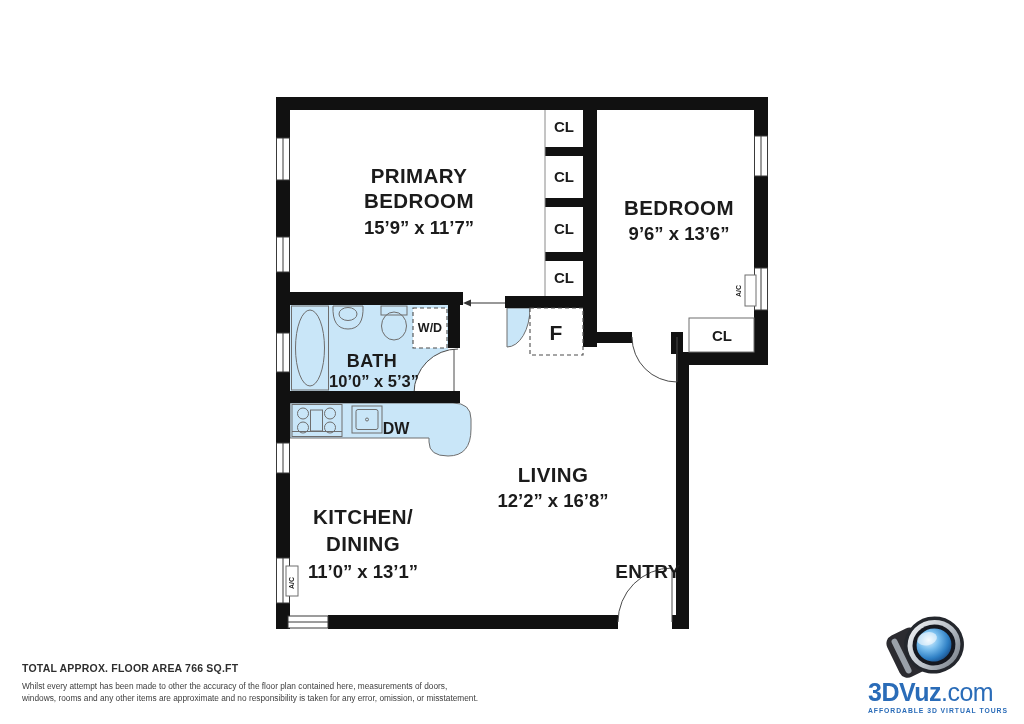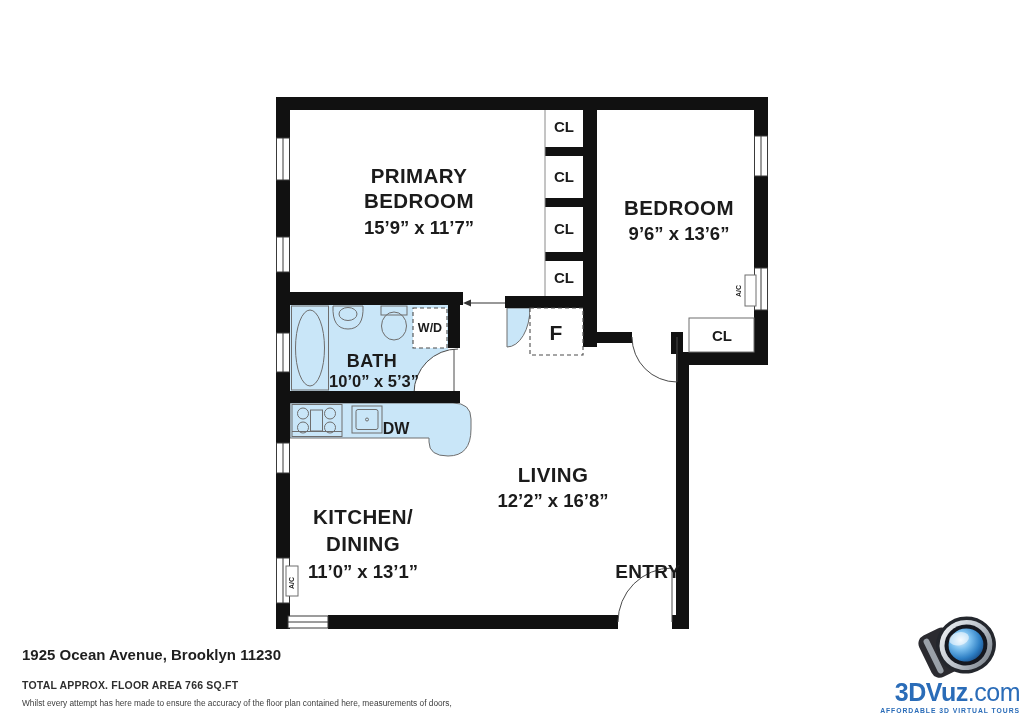--- a/index.html
+++ b/index.html
@@ -22,21 +22,21 @@
   .entry{font-size:19px;font-weight:600;letter-spacing:.4px;}
   .cl{font-size:15px;font-weight:600;}
   .flbl{font-size:21px;font-weight:600;}
   .wd{font-size:12.5px;font-weight:600;}
   .dw{font-size:16px;font-weight:600;}
   .ac{font-size:7px;font-weight:600;}
   .footer{position:absolute;left:22px;top:646px;width:600px;color:#222;}
   .addr{font-size:15px;font-weight:700;color:#1f1f1f;}
   .area{font-size:10.5px;font-weight:600;color:#2e2e2e;margin-top:16px;letter-spacing:.2px;}
   .disc{margin-top:6px;font-size:8.3px;line-height:1.45;color:#3d3d3d;font-weight:500;}
-  .logo{position:absolute;left:868px;top:612px;width:152px;text-align:right;}
+  .logo{position:absolute;left:868px;top:612px;width:152px;text-align:left;}
   .brand{font-size:25px;color:var(--logo_blue);letter-spacing:-.5px;line-height:1;margin-top:-2px;}
   .brand .b{font-weight:700;}
   .brand .s{font-weight:400;}
   .tagline{font-size:6.8px;color:var(--logo_blue);letter-spacing:.14em;font-weight:600;margin-top:2px;}
 </style>
 </head>
 <body>
 
 <div class="canvas">
 
@@ -174,24 +174,24 @@
 
   <text class="flbl" x="556" y="340" text-anchor="middle">F</text>
   <text class="wd" x="430" y="332" text-anchor="middle">W/D</text>
   <text class="dw" x="396" y="434" text-anchor="middle">DW</text>
   <text class="ac" x="294" y="583" text-anchor="middle" transform="rotate(-90 294 583)">A/C</text>
   <text class="ac" x="741" y="291" text-anchor="middle" transform="rotate(-90 741 291)">A/C</text>
 </svg>
 
 
 <div class="footer">
-  <div class="addr">1925 Ocean Avenue, Brooklyn 11230</div>
   <div class="area">TOTAL APPROX. FLOOR AREA 766 SQ.FT</div>
   <div class="disc">
-    <div>Whilst every attempt has here made to ensure the accuracy of the floor plan contained here, measurements of doors,</div>
+    <div>Whilst every attempt has been made to other the accuracy of the floor plan contained here, measurements of doors,</div>
+    <div>windows, rooms and any other items are approximate and no responsibility is taken for any error, omission, or misstatement.</div>
   </div>
 </div>
 
 
 <div class="logo">
   <svg width="120" height="66" viewBox="0 0 120 66">
     <defs>
       <radialGradient id="lensG" cx="38%" cy="32%" r="80%">
         <stop offset="0%" stop-color="#e9f6ff"></stop>
         <stop offset="35%" stop-color="#7cc0ef"></stop>

